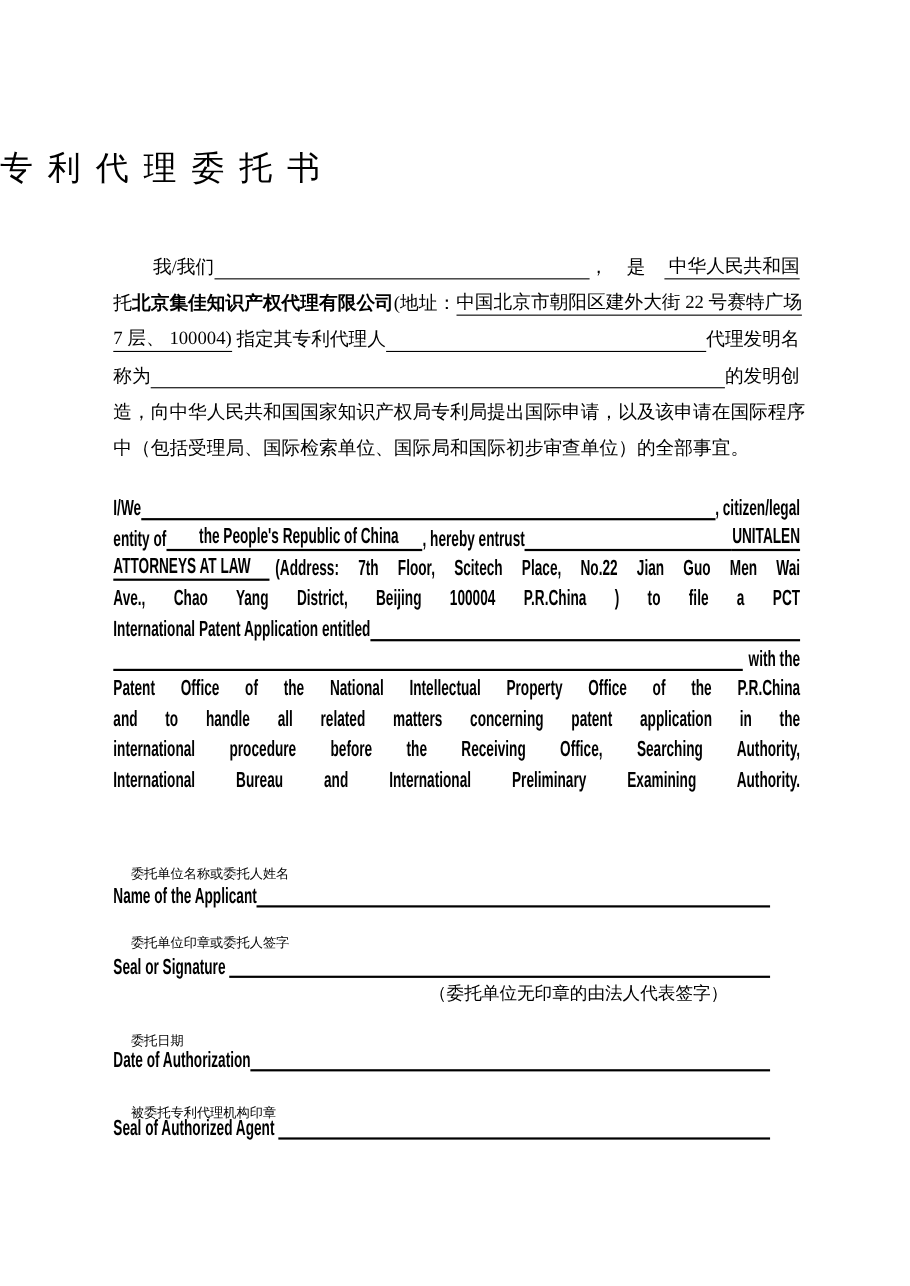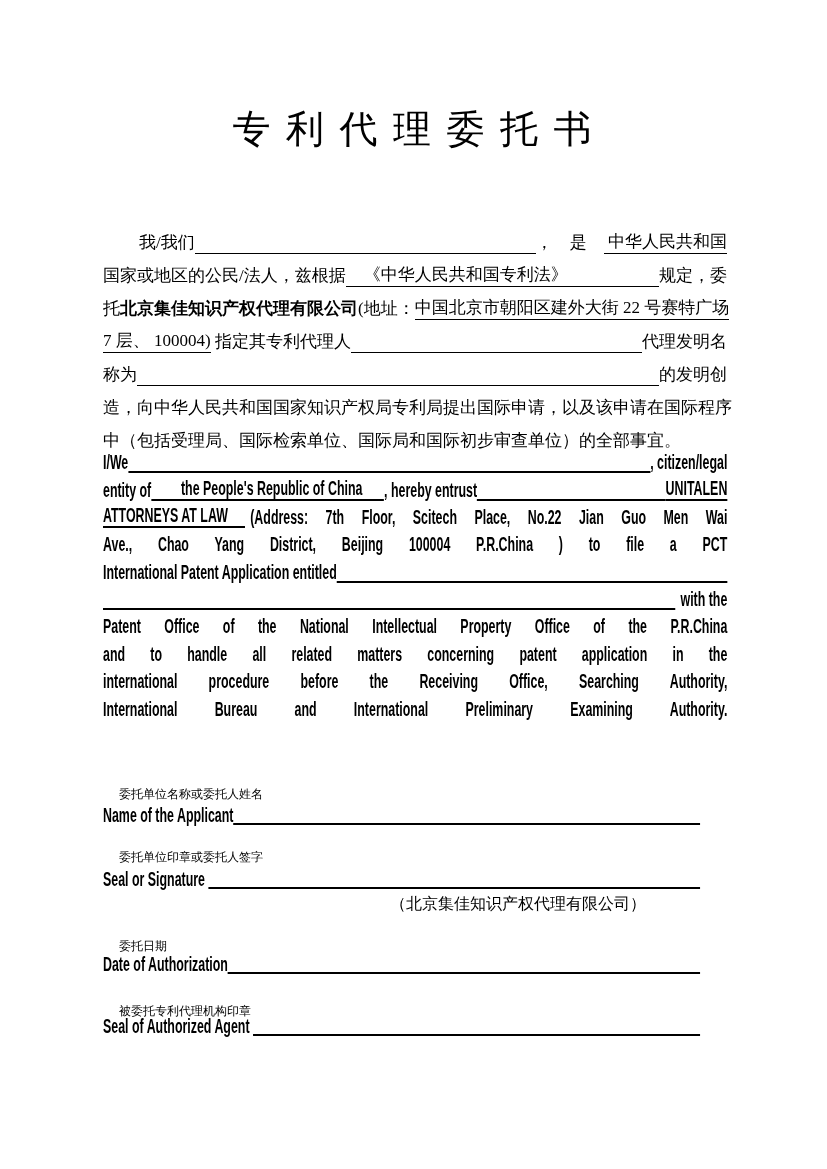--- a/index.html
+++ b/index.html
@@ -1,21 +1,21 @@
 <!DOCTYPE html>
 <html><head>
 <meta charset="utf-8">
 <style>
   html,body{margin:0;padding:0;background:#fff;}
   .page{position:relative;width:827px;height:1169px;background:#ffffff;overflow:hidden;
         color:#000;font-family:"Liberation Serif","DejaVu Serif",serif;}
 
   
-  .title-zh{position:absolute;top:112px;left:0;width:100%;text-align:center;
-            font-size:38px;line-height:34px;letter-spacing:3px;white-space:pre;}
+  .title-zh{position:absolute;top:137px;left:0;width:100%;text-align:left;
+            font-size:30px;line-height:34px;letter-spacing:3px;white-space:pre;}
   .title-en{position:absolute;top:166px;left:0;width:100%;text-align:center;
             font-size:28px;line-height:32px;}
 
   
   .cn-para{position:absolute;top:226px;left:103px;width:624px;font-size:17px;}
   .cn-line{display:flex;align-items:flex-end;height:33px;white-space:pre;}
   .cn-line>*{margin-bottom:5px;line-height:23px;}
   .cn-just{display:block;height:33px;line-height:33px;white-space:nowrap;
            text-align:justify;text-align-last:justify;}
   .cn-left{display:block;height:33px;line-height:33px;white-space:nowrap;}
@@ -55,27 +55,20 @@
 
   <div class="title-zh">专 利 代 理 委 托 书</div>
 
   <div class="cn-para">
     <div class="cn-line">
       <span class="indent"></span>
       <span>我/我们</span>
       <span class="blank"></span>
       <span>，　是　</span>
       <span class="ul"> 中华人民共和国</span>
-    </div>
-    <div class="cn-line">
-      <span>国家或地区的公民/法人，兹根据</span>
-      <span class="blank-fixed" style="width:18px"></span>
-      <span class="ul">《中华人民共和国专利法》</span>
-      <span class="blank"></span>
-      <span>规定，委</span>
     </div>
     <div class="cn-line">
       <span>托</span>
       <span class="bold">北京集佳知识产权代理有限公司</span>
       <span>(地址：</span>
       <span class="ul" style="flex:1 1 auto">中国北京市朝阳区建外大街 22 号赛特广场</span>
     </div>
     <div class="cn-line">
       <span class="ul">7 层、 100004)</span>
       <span> 指定其专利代理人</span>
@@ -127,21 +120,21 @@
   <div class="f-line" style="top:805px;height:20px">
     <span class="txt">Name of the Applicant</span>
     <span class="en-blank"></span>
   </div>
 
   <div class="f-label" style="top:848px">委托单位印章或委托人签字</div>
   <div class="f-line" style="top:870px;height:19px">
     <span class="txt">Seal or Signature </span>
     <span class="en-blank"></span>
   </div>
-  <div class="f-note" style="top:894px">（北京集佳知识产权代理有限公司）</div>
+  <div class="f-note" style="top:894px">（委托单位无印章的由法人代表签字）</div>
 
   <div class="f-label" style="top:937px">委托日期</div>
   <div class="f-line" style="top:955px;height:19px">
     <span class="txt">Date of Authorization</span>
     <span class="en-blank"></span>
   </div>
 
   <div class="f-label" style="top:1002px">被委托专利代理机构印章</div>
   <div class="f-line" style="top:1018px;height:18px">
     <span class="txt">Seal of Authorized Agent </span>

